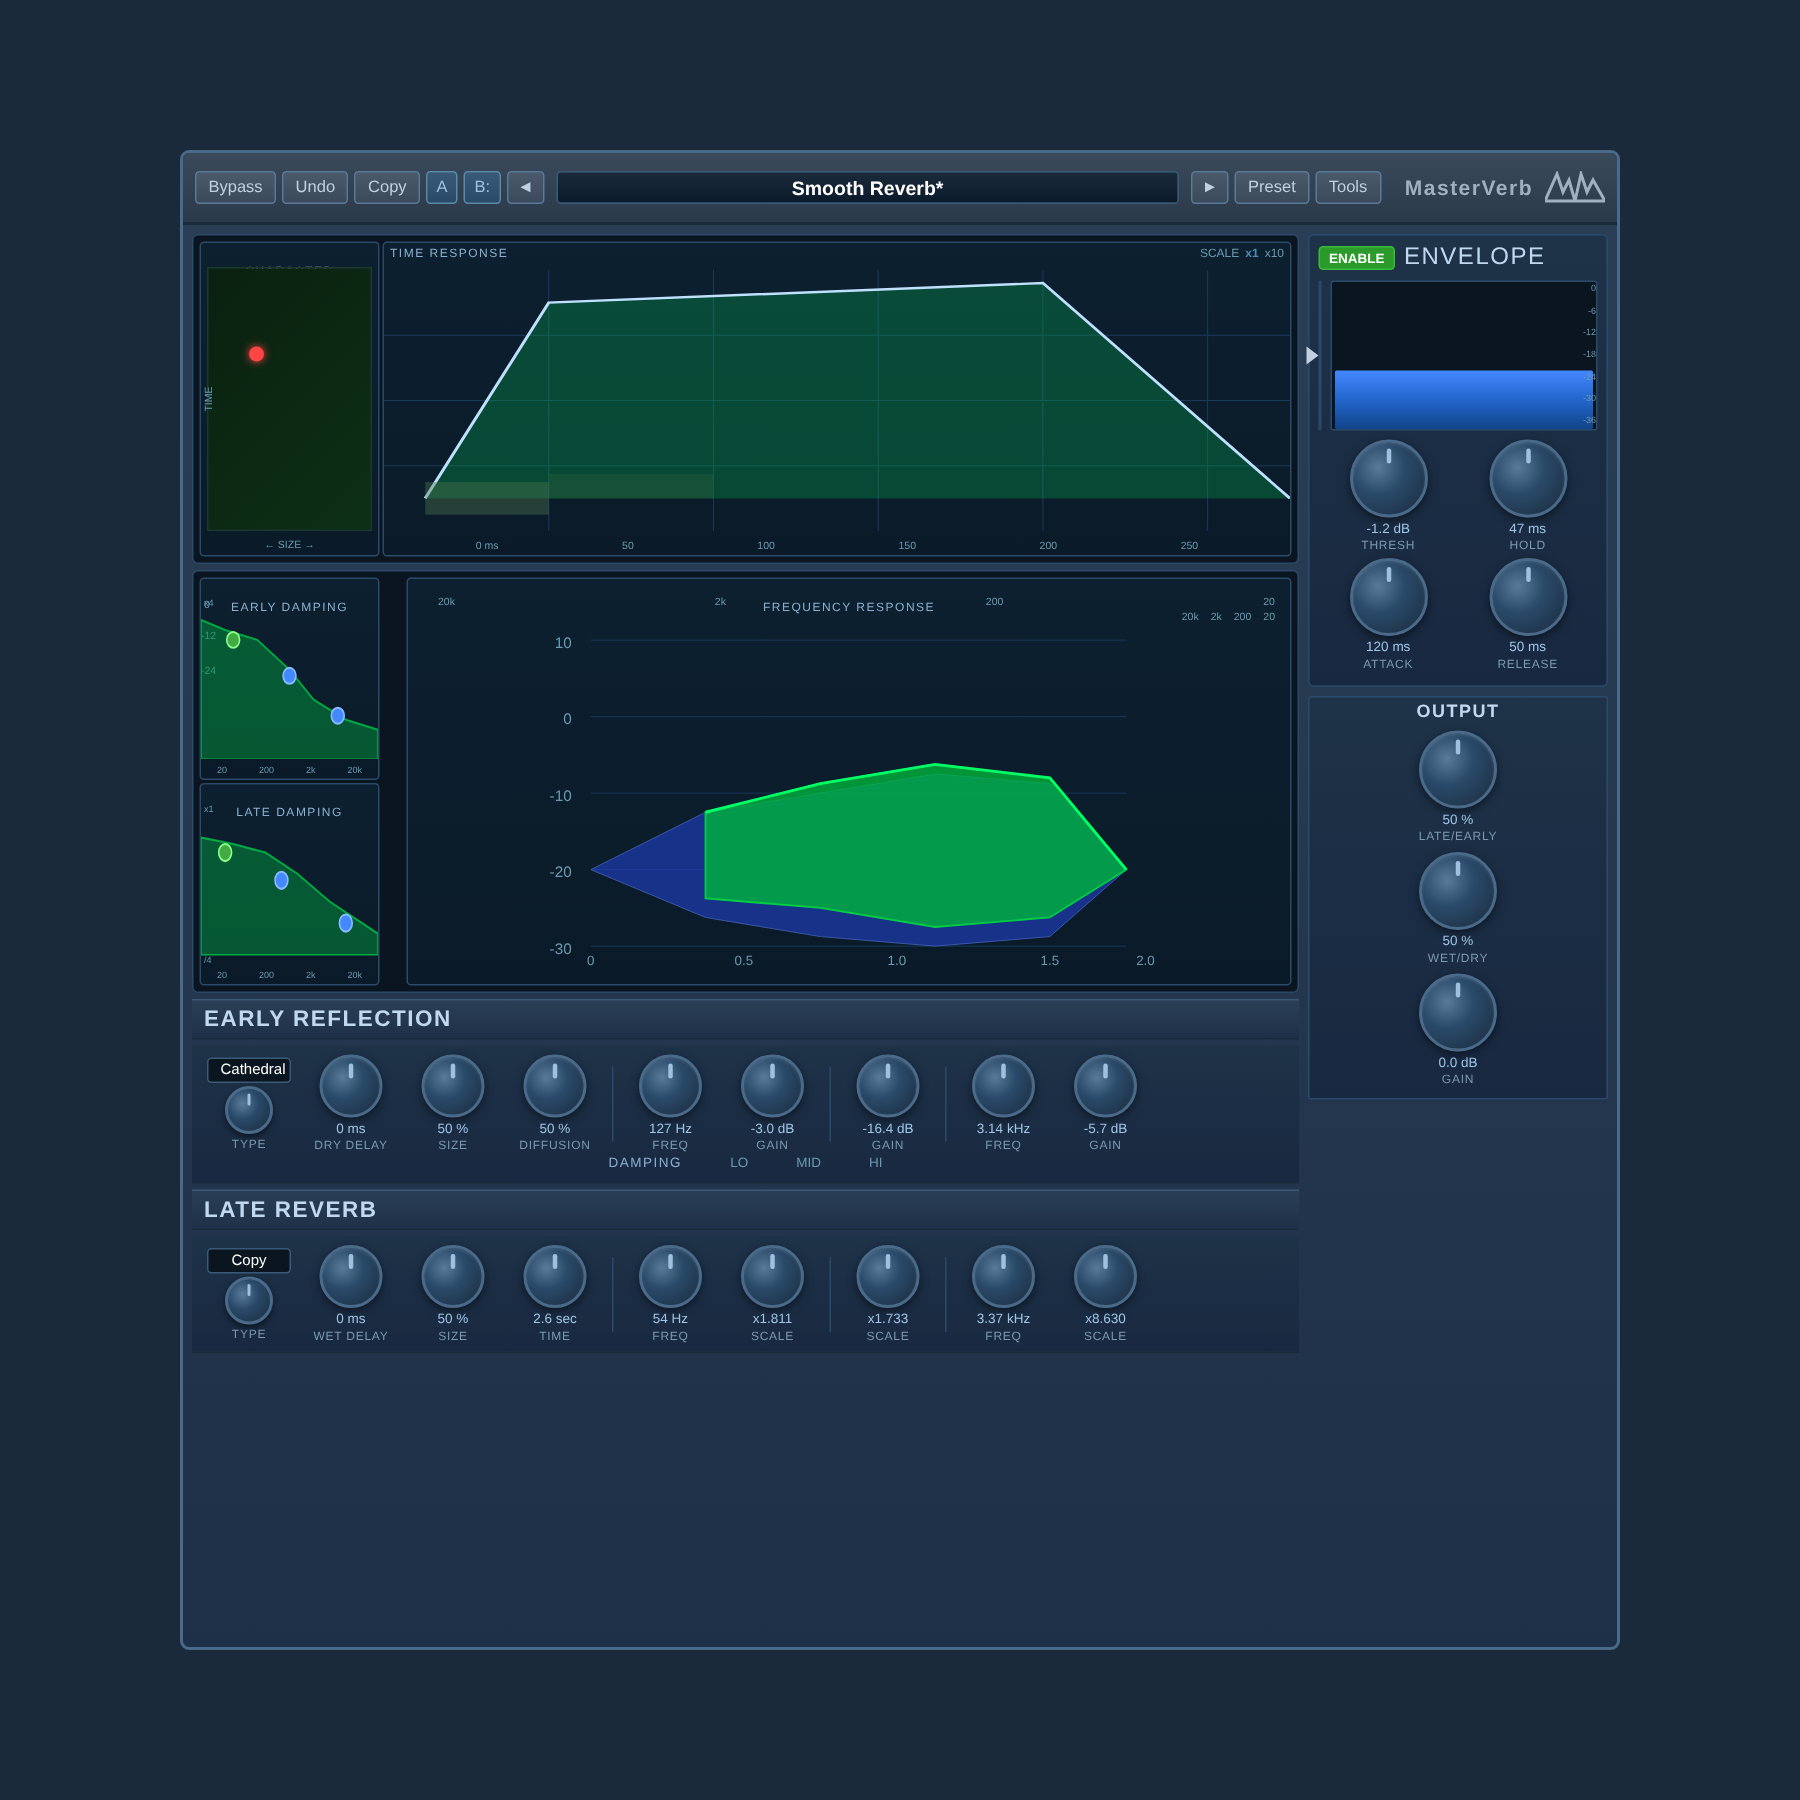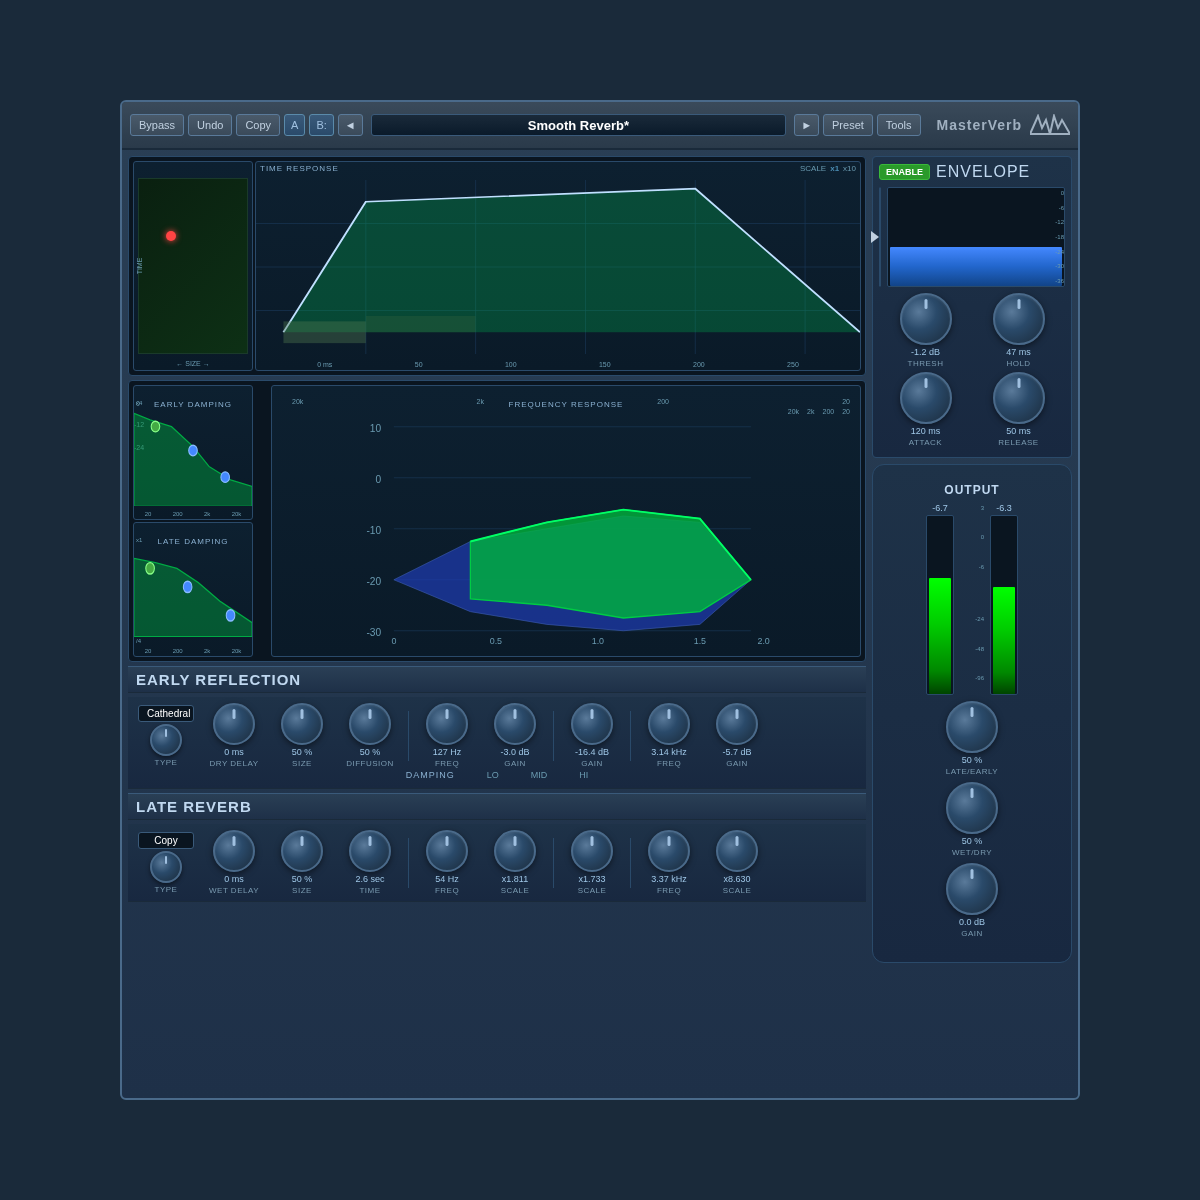--- a/index.html
+++ b/index.html
@@ -373,22 +373,22 @@
     }
     .env-knob-group {
       display: flex;
       flex-direction: column;
       align-items: center;
       gap: 2px;
     }
     .output-section {
       background: linear-gradient(180deg, #1e3248 0%, #182840 100%);
       border: 1px solid #2a4a6a;
-      border-radius: 12px;
-      padding: 18px;
+      border-radius: 2px;
+      padding: 2px;
     }
     .output-title {
       color: #c0d8f0;
       font-size: 12px;
       font-weight: bold;
       letter-spacing: 1px;
       text-align: center;
       margin-bottom: 6px;
     }
     .output-meters {
@@ -846,43 +846,20 @@
             <div class="knob knob-large"></div>
             <div class="knob-value">50 ms</div>
             <div class="knob-label">RELEASE</div>
           </div>
         </div>
       </div>
 
       <div class="output-section">
         <div class="output-title">OUTPUT</div>
 
-        <div class="output-meters">
-          <div class="output-meter-col">
-            <div class="output-meter-val">-6.7</div>
-            <div class="output-meter">
-              <div class="output-meter-fill" style="height:65%;"></div>
-            </div>
-          </div>
-          <div class="output-scale">
-            <span>3</span>
-              <span>0</span>
-              <span>-6</span>
-              <span></span>
-              <span>-24</span>
-              <span>-48</span>
-              <span>-96</span>
-          </div>
-          <div class="output-meter-col">
-            <div class="output-meter-val">-6.3</div>
-            <div class="output-meter">
-              <div class="output-meter-fill" style="height:60%;"></div>
-            </div>
-          </div>
-        </div>
 
         <div class="right-knob-group">
           <div class="knob knob-large"></div>
           <div class="knob-value">50 %</div>
           <div class="knob-label">LATE/EARLY</div>
         </div>
 
         <div class="right-knob-group">
           <div class="knob knob-large"></div>
           <div class="knob-value">50 %</div>

